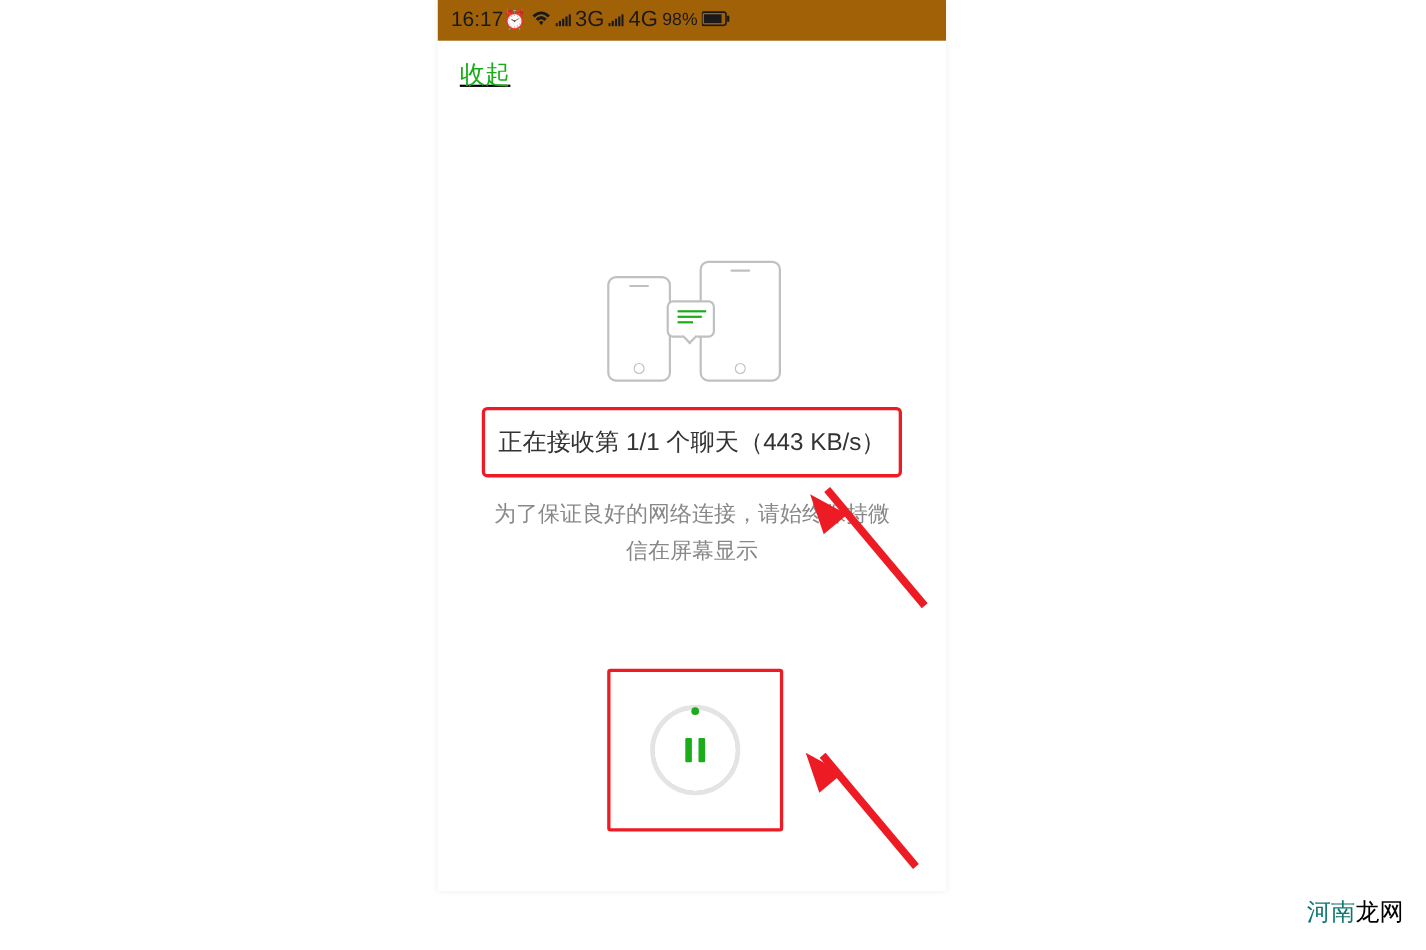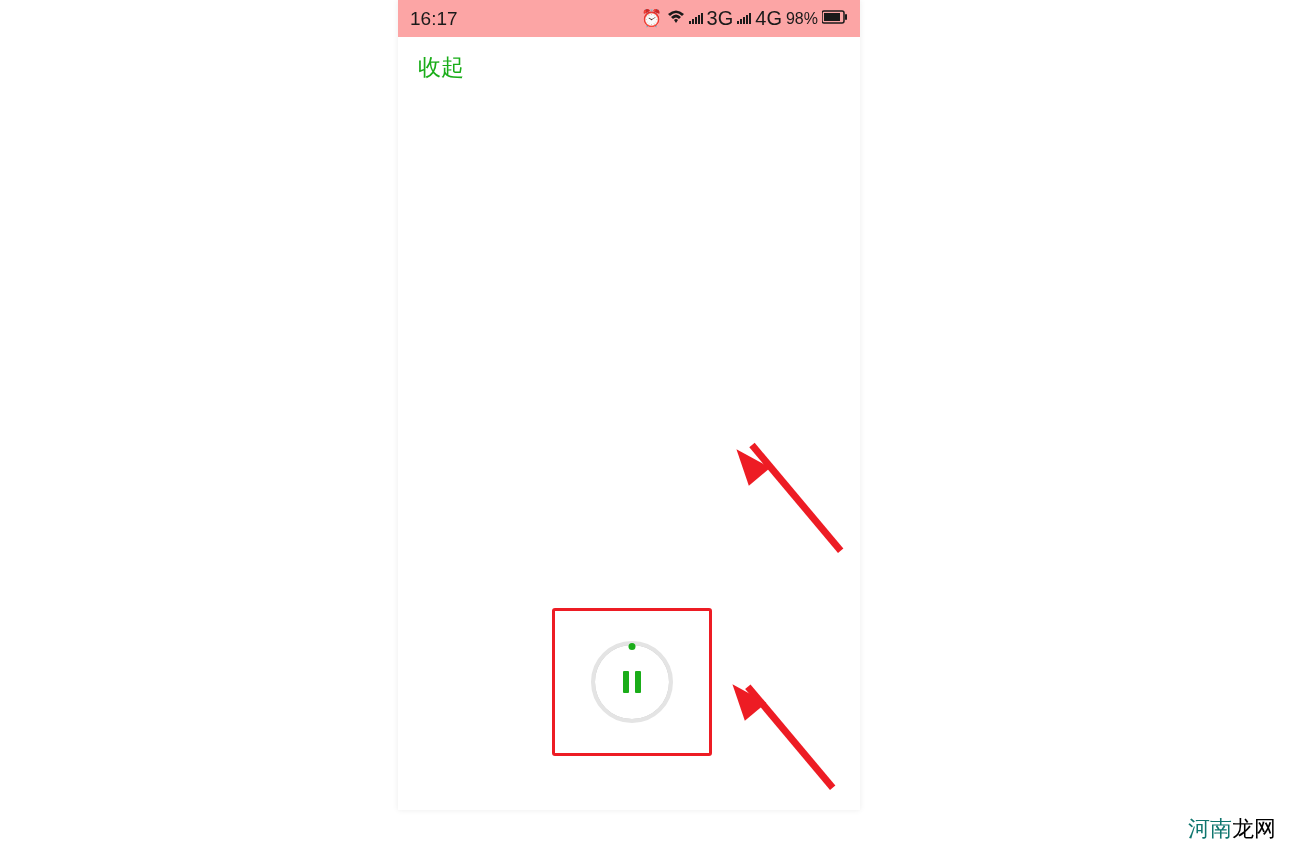--- a/index.html
+++ b/index.html
@@ -14,36 +14,36 @@
       position: absolute;
       left: 398px;
       top: 0;
       width: 462px;
       height: 810px;
       background: #fff;
       box-shadow: 0 0 6px rgba(0,0,0,0.08);
     }
     .status-bar {
       height: 37px;
-      background: #fca5a5;
+      background: #a16207;
       display: flex;
       align-items: center;
-      justify-content: space-between;
       padding: 0 12px;
       font-size: 19px;
       color: #1a1a1a;
       font-weight: 500;
     }
     .status-right { display: flex; align-items: center; gap: 4px; }
     .sb-icon { font-size: 17px; line-height: 1; }
     .nav-bar {
       height: 60px;
       display: flex;
       align-items: center;
       padding: 0 20px;
+      text-decoration: underline;
     }
     .back-link {
       color: #1aad19;
       font-size: 23px;
       font-weight: 400;
     }
     .content {
       position: relative;
       padding-top: 140px;
     }
@@ -259,20 +259,44 @@
             <rect x="23" y="4" width="2" height="6" rx="1" fill="#1a1a1a"></rect>
           </svg>
       </span>
     </div>
   </div>
 
   <div class="nav-bar">
     <span class="back-link">收起</span>
   </div>
 
+  <div class="content">
+    <div class="illustration">
+      <div class="phone-left">
+          <div class="phone-speaker"></div>
+          <div class="phone-home"></div>
+        </div>
+      <div class="phone-right">
+          <div class="phone-speaker"></div>
+          <div class="phone-home"></div>
+        </div>
+      <div class="bubble">
+        <div class="bubble-line" style="width:26px"></div>
+        <div class="bubble-line" style="width:22px"></div>
+        <div class="bubble-line" style="width:14px"></div>
+        <div class="bubble-tail"></div>
+      </div>
+    </div>
+
+    <div class="highlight-box">
+      <div class="status-text">正在接收第 1/1 个聊天（443 KB/s）</div>
+    </div>
+
+    <div class="hint-text">为了保证良好的网络连接，请始终保持微信在屏幕显示</div>
+  </div>
 </div>
 
 <div class="pause-box">
   <div class="pause-circle">
     <div class="pause-ring">
         <div class="pause-dot"></div>
       </div>
     <div class="pause-bars">
       <div class="pause-bar"></div>
       <div class="pause-bar"></div>

